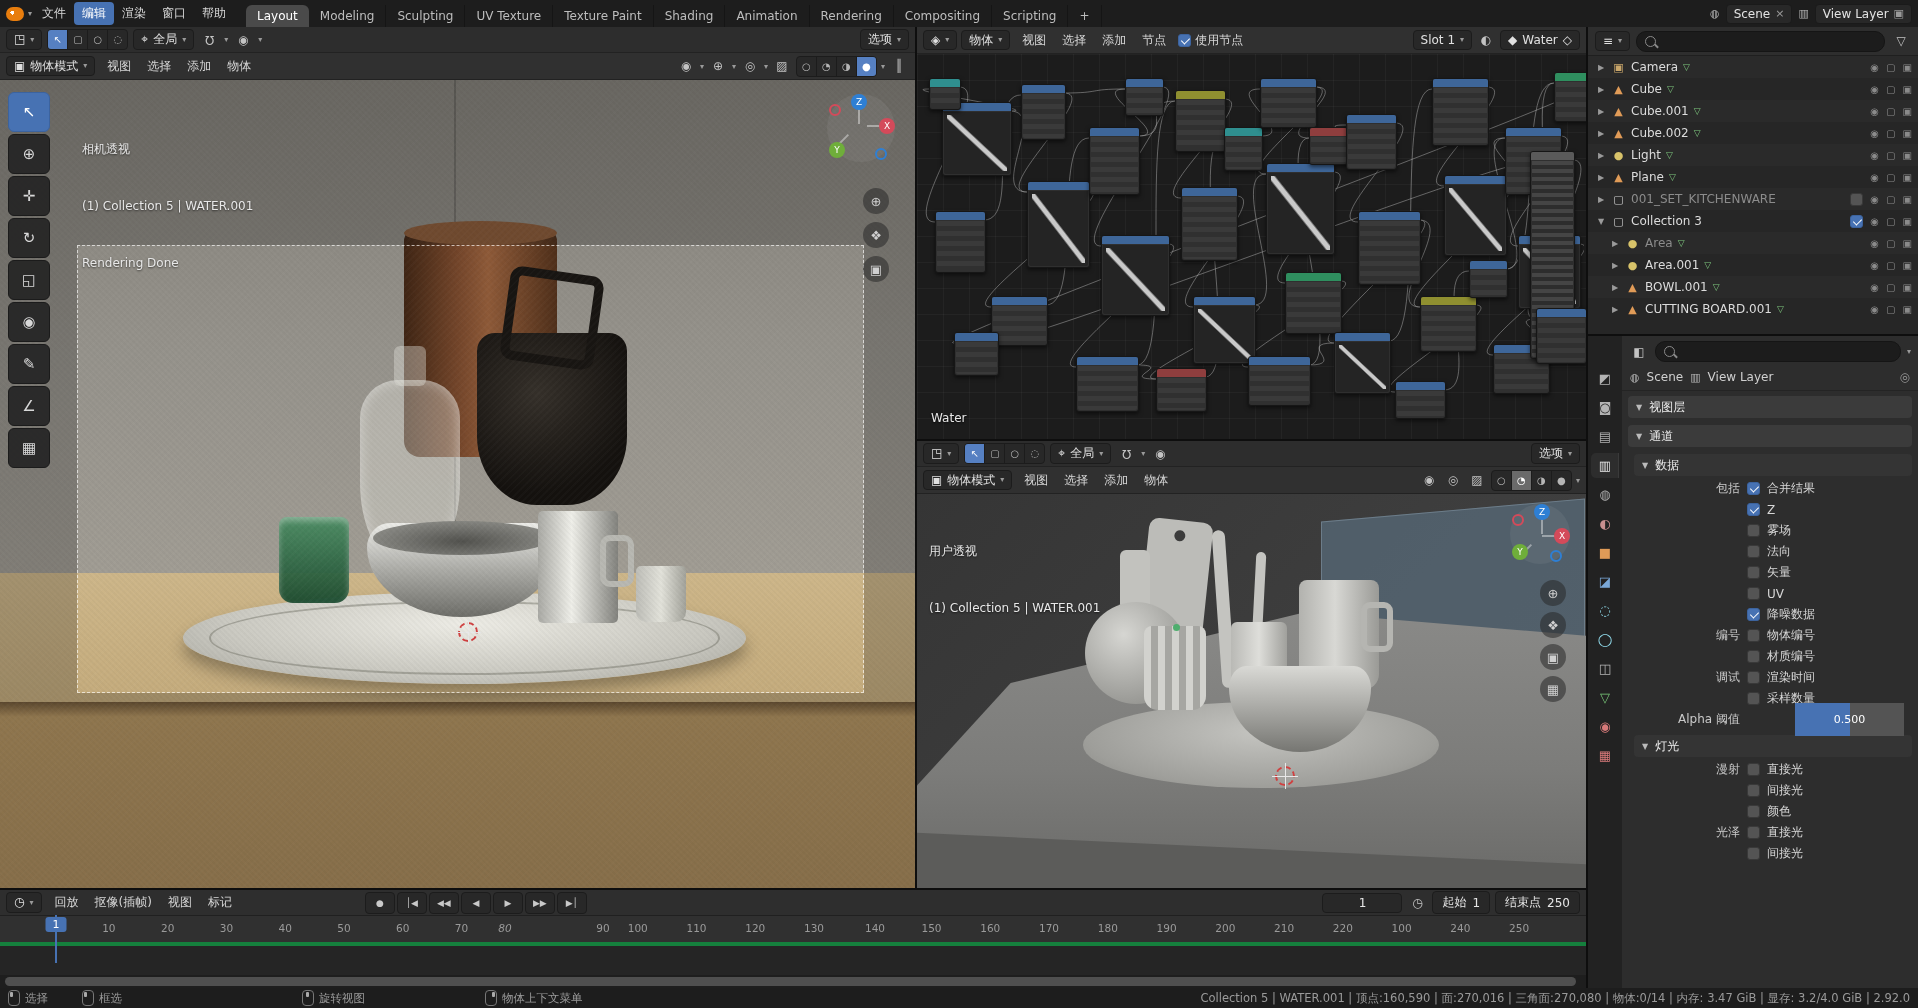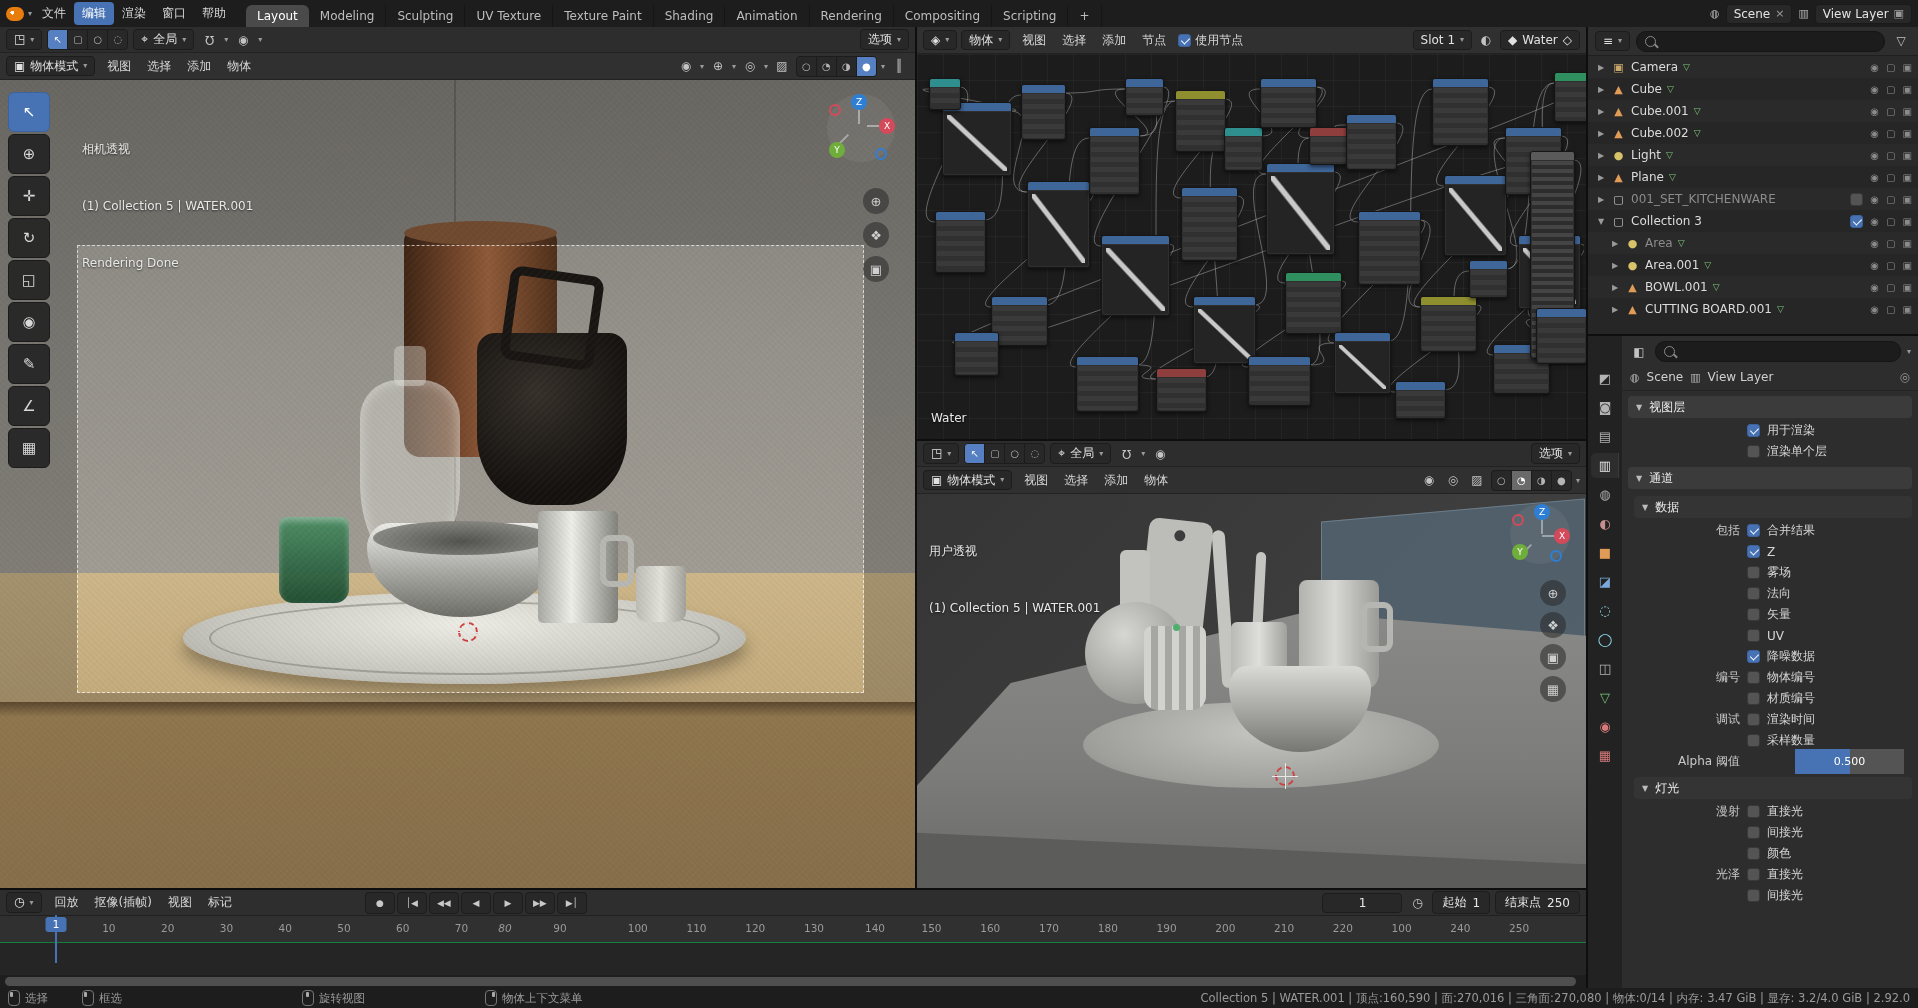--- a/index.html
+++ b/index.html
@@ -122,32 +122,32 @@
   .ptab.active{background:#2d2d2d;color:#e8e8e8;box-shadow:-1px 0 0 #3a3a3a inset;}
   .pbody{flex:1;background:#2d2d2d;display:flex;flex-direction:column;overflow:hidden;position:relative;}
   .prop-search{display:flex;align-items:center;gap:6px;padding:5px 7px;}
   .bcrumb{display:flex;align-items:center;gap:7px;padding:3px 8px 6px;color:#d0d0d0;border-bottom:1px solid #242424;}
   .sect{height:22px;min-height:22px;background:#3b3b3b;border-radius:4px;margin:5px 6px 2px;display:flex;align-items:center;gap:7px;padding:0 8px;color:#eaeaea;}
   .sect.sub{background:#343434;margin-left:12px;}
   .tri{font-size:8px;color:#bbb;}
   .prow{height:21px;display:flex;align-items:center;gap:7px;padding-right:8px;}
   .pgroup{width:118px;min-width:118px;text-align:right;color:#c9c9c9;}
   .plabel{color:#d6d6d6;white-space:nowrap;}
-  .slider{flex:1;height:25px;background:#545454;border-radius:0;position:relative;overflow:hidden;margin-right:6px;margin-left:48px;}
+  .slider{flex:1;height:33px;background:#545454;border-radius:0;position:relative;overflow:hidden;margin-right:6px;margin-left:48px;}
   .slider .fill{position:absolute;left:0;top:0;bottom:0;width:50%;background:#4772b3;}
   .slider .sval{position:absolute;inset:0;display:flex;align-items:center;justify-content:center;color:#fff;font-size:11px;}
   .pin{margin-left:auto;color:#9a9a9a;}
   
   #timeline{left:0;top:890px;width:1586px;height:98px;background:#262626;}
   .tl-hdr{height:25px;min-height:25px;background:#2e2e2e;display:flex;align-items:center;gap:5px;padding:0 6px;border-bottom:1px solid #202020;}
   .transport{display:flex;align-items:center;gap:2px;margin-left:120px;}
   .tbtn{min-width:22px;height:20px;display:flex;align-items:center;justify-content:center;border-radius:4px;color:#c9c9c9;background:#282828;border:1px solid #1c1c1c;font-size:9px;padding:0 3px;white-space:nowrap;}
   .tl-right{margin-left:auto;display:flex;align-items:center;gap:5px;}
   .numfield{display:flex;align-items:center;gap:6px;background:#282828;border:1px solid #1c1c1c;border-radius:4px;padding:2px 9px;color:#e6e6e6;}
-  #ruler{position:relative;height:26px;background:#303030;border-bottom:1px solid #15803d;}
+  #ruler{position:relative;height:26px;background:#303030;border-bottom:4px solid #15803d;}
   .tick{position:absolute;top:6px;transform:translateX(-50%);color:#9a9a9a;font-size:10.5px;}
   .tl-body{flex:1;background:#252525;position:relative;}
   .playhead-line{position:absolute;left:55px;top:25px;width:2px;height:48px;background:#4772b3;z-index:3;}
   .playhead-label{position:absolute;left:56px;top:27px;transform:translateX(-50%);background:#4772b3;color:#fff;border-radius:3px;padding:1px 7px;font-size:11px;z-index:4;}
   .tl-scroll{height:13px;background:#1e1e1e;position:relative;}
   .thumb{position:absolute;left:5px;right:10px;top:2px;bottom:2px;background:#4f4f4f;border-radius:5px;}
   
   #statusbar{left:0;top:988px;width:1918px;height:20px;background:#1d1d1d;flex-direction:row;align-items:center;padding:0 8px;box-sizing:border-box;color:#9a9a9a;font-size:11.5px;gap:8px;}
   .sb-item{display:flex;align-items:center;gap:5px;white-space:nowrap;}
   .m-icon{width:10px;height:14px;border:1px solid #777;border-radius:4px;position:relative;}
@@ -794,32 +794,20 @@
         <span class="ticon">◍</span>
         <span>Scene</span>
         <span class="ticon">▥</span>
         <span>View Layer</span>
         <span class="pin">◎</span>
       </div>
       <div class="sect">
           <span class="tri">▼</span>
           <span>视图层</span>
         </div>
-      <div id="vl-rows">
-          <div class="prow">
-            <span class="pgroup"></span>
-            <span class="cb on"></span>
-            <span class="plabel">用于渲染</span>
-          </div>
-          <div class="prow">
-            <span class="pgroup"></span>
-            <span class="cb"></span>
-            <span class="plabel">渲染单个层</span>
-          </div>
-        </div>
       <div class="sect">
           <span class="tri">▼</span>
           <span>通道</span>
         </div>
       <div class="sect sub">
           <span class="tri">▼</span>
           <span>数据</span>
         </div>
       <div id="data-rows">
           <div class="prow">
@@ -958,21 +946,21 @@
     <div id="ruler">
         <span class="tick" style="left: 56px;">1</span>
         <span class="tick" style="left: 108.884px;">10</span>
         <span class="tick" style="left: 167.644px;">20</span>
         <span class="tick" style="left: 226.404px;">30</span>
         <span class="tick" style="left: 285.164px;">40</span>
         <span class="tick" style="left: 343.924px;">50</span>
         <span class="tick" style="left: 402.684px;">60</span>
         <span class="tick" style="left: 461.444px;">70</span>
         <span class="tick" style="left: 505px; font-style: italic;">80</span>
-        <span class="tick" style="left: 560px; text-align: right;">90</span>
+        <span class="tick" style="left: 603px; text-align: right;">90</span>
         <span class="tick" style="left: 637.724px;">100</span>
         <span class="tick" style="left: 696.484px;">110</span>
         <span class="tick" style="left: 755.244px;">120</span>
         <span class="tick" style="left: 814.004px;">130</span>
         <span class="tick" style="left: 875px;">140</span>
         <span class="tick" style="left: 931.524px;">150</span>
         <span class="tick" style="left: 990.284px;">160</span>
         <span class="tick" style="left: 1049.04px;">170</span>
         <span class="tick" style="left: 1107.8px;">180</span>
         <span class="tick" style="left: 1166.56px;">190</span>

